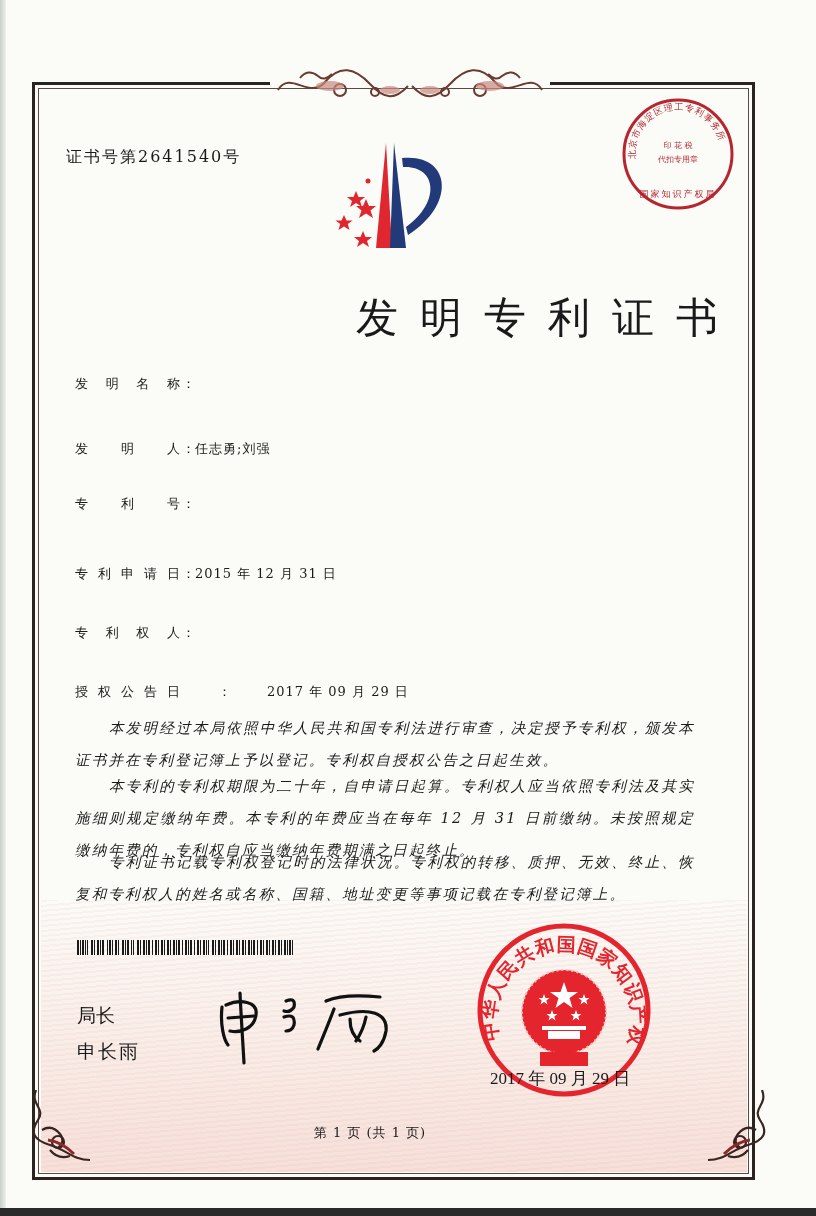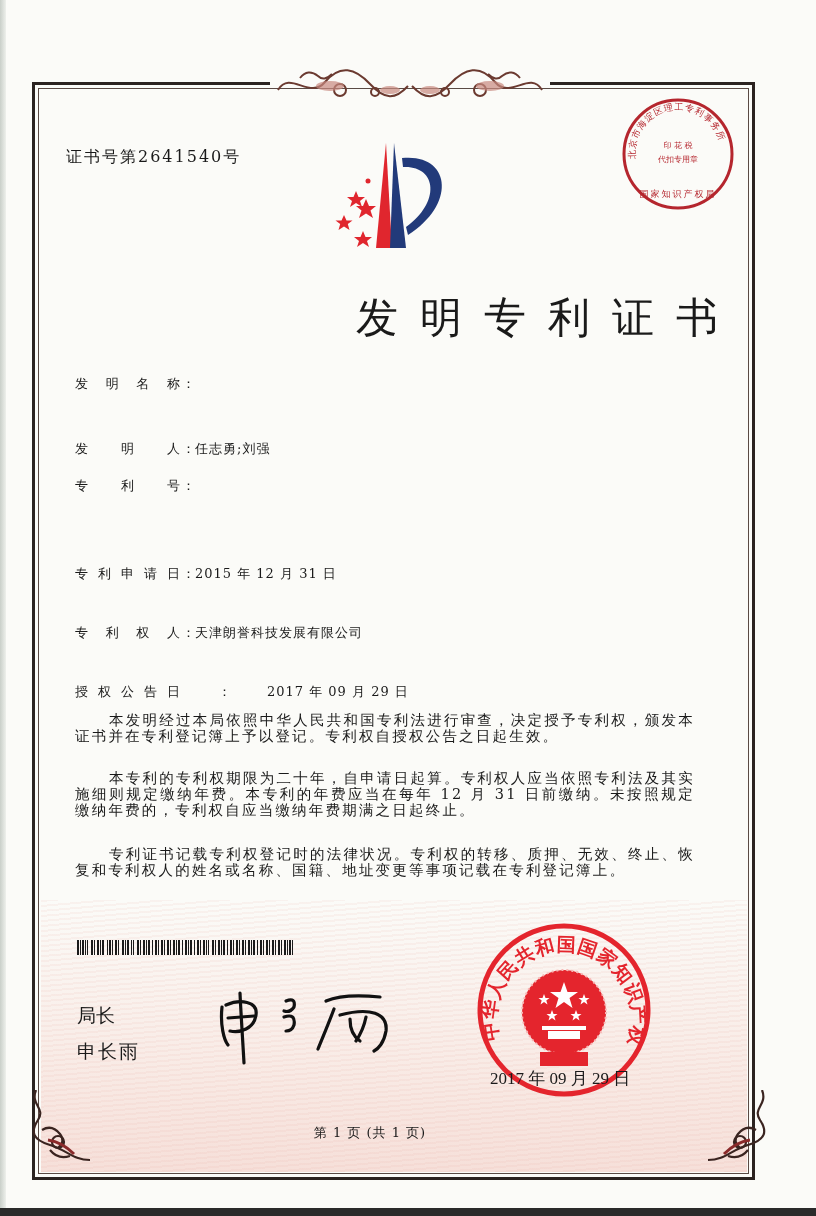--- a/index.html
+++ b/index.html
@@ -26,21 +26,21 @@
   .cert-no { position:absolute; left:38px; top:147px; font-size:16px; letter-spacing:2px;margin-left:28px; }
   .logo { position:absolute; left:330px; top:143px; width:130px; height:108px; }
   .seal-small { position:absolute; left:618px; top:92px; width:120px; height:124px; }
 
   .title { position:absolute; left:0; width:740px; top:262px; text-align:right; font-size:42px; letter-spacing:22px; font-family:Liberation Mono, monospace; font-weight:normal; }
 
   .field { position:absolute; left:75px; font-size:13px; display:flex; align-items:baseline; white-space:nowrap; }
   .field .lbl { display:inline-block; width:107px; text-align-last:justify; letter-spacing:2px; }
   .field .val { letter-spacing:1px; }
 
-  .para { position:absolute; left:75px; width:620px; font-size:14.5px; line-height:16px; letter-spacing:2.2px; text-indent:34px; text-align:justify; }
+  .para { position:absolute; left:75px; width:620px; font-size:14.5px; line-height:32px; letter-spacing:2.2px; text-indent:34px; text-align:justify;font-style:italic; }
 
   .barcode { position:absolute; left:77px; top:940px; width:216px; height:15px; }
   .director-title { position:absolute; left:77px; top:1003px; font-family:"DejaVu Sans","Liberation Sans",sans-serif; font-size:19px; }
   .director-name { position:absolute; left:77px; top:1039px; font-family:Liberation Sans, sans-serif; font-size:19px; letter-spacing:2px; }
   .signature { position:absolute; left:210px; top:985px; width:190px; height:80px; }
   .seal-big { position:absolute; left:474px; top:920px; width:180px; height:180px; }
   .seal-date { position:absolute; left:490px; top:1067px; font-size:17px; color:#1a1a1a; letter-spacing:0px; font-family:"Liberation Serif","DejaVu Serif",serif; }
   .footer { position:absolute; left:0; width:740px; top:1124px; text-align:center; font-size:13px; letter-spacing:1px; }
 </style>
 </head>
@@ -125,33 +125,32 @@
 
 <div class="field" style="top:375px;">
   <span class="lbl">发明名称</span>
     <span>：</span>
 </div>
 <div class="field" style="top:440px;">
   <span class="lbl">发明人</span>
     <span>：</span>
     <span class="val">任志勇;刘强</span>
 </div>
-<div class="field" style="top:477px;">
+<div class="field" style="top:495px;">
   <span class="lbl">专利号</span>
     <span>：</span>
 </div>
 <div class="field" style="top:565px;">
   <span class="lbl">专利申请日</span>
     <span>：</span>
     <span class="val">2015 年 12 月 31 日</span>
 </div>
 <div class="field" style="top:624px;">
   <span class="lbl">专利权人</span>
     <span>：</span>
-    <span class="val">天津朗誉科技发展有限公司</span>
 </div>
 <div class="field" style="top:683px;gap:36px;">
   <span class="lbl">授权公告日</span>
     <span>：</span>
     <span class="val">2017 年 09 月 29 日</span>
 </div>
 
 <p class="para" style="top:712px;margin:0;">本发明经过本局依照中华人民共和国专利法进行审查，决定授予专利权，颁发本证书并在专利登记簿上予以登记。专利权自授权公告之日起生效。</p>
 <p class="para" style="top:770px;margin:0;">本专利的专利权期限为二十年，自申请日起算。专利权人应当依照专利法及其实施细则规定缴纳年费。本专利的年费应当在每年 12 月 31 日前缴纳。未按照规定缴纳年费的，专利权自应当缴纳年费期满之日起终止。</p>
 <p class="para" style="top:846px;margin:0;">专利证书记载专利权登记时的法律状况。专利权的转移、质押、无效、终止、恢复和专利权人的姓名或名称、国籍、地址变更等事项记载在专利登记簿上。</p>

